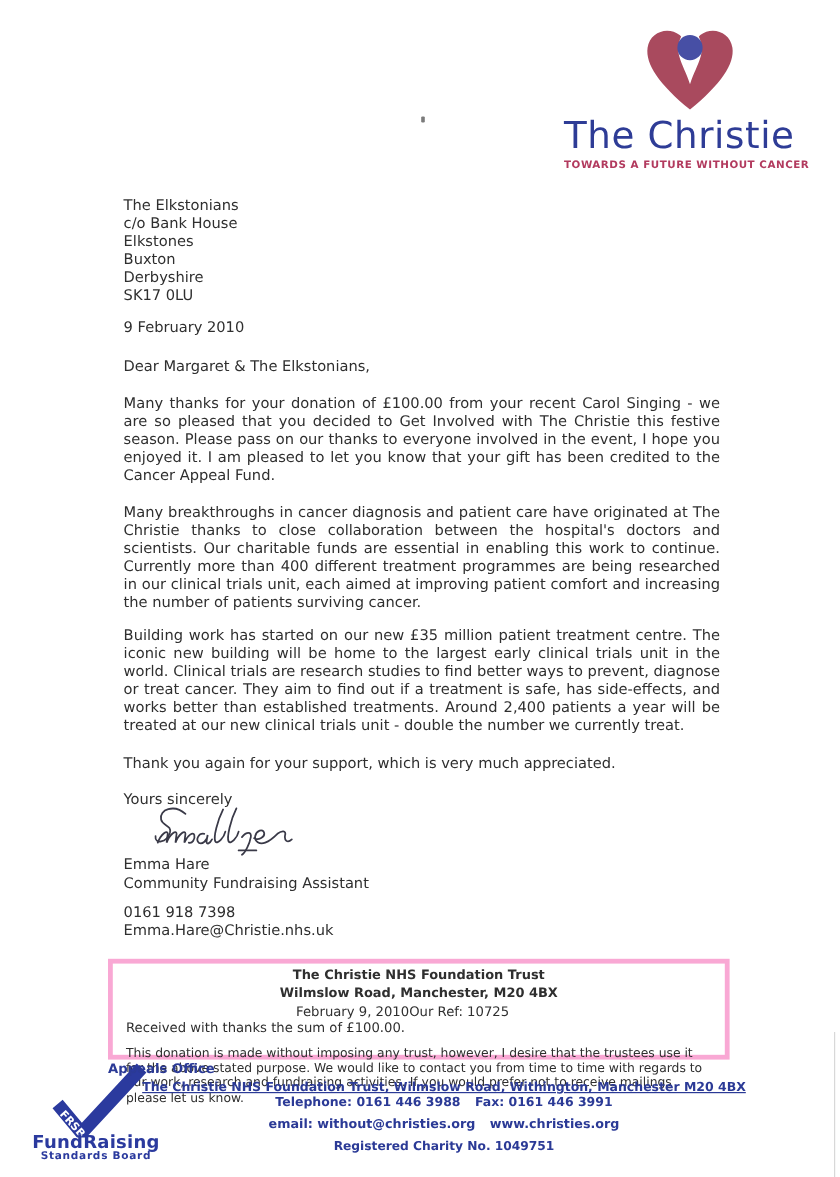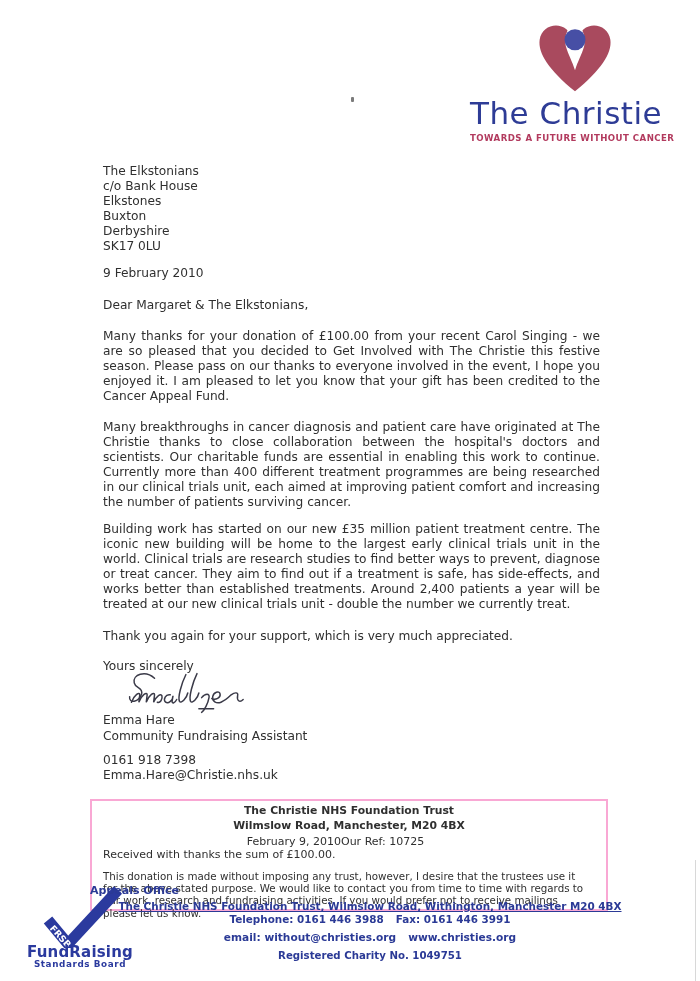--- a/index.html
+++ b/index.html
@@ -13,21 +13,21 @@
   .brand{font-size:31px;color:#2e3c96;letter-spacing:0.5px;line-height:1.1;}
   .tagline{font-size:8.6px;color:#b23a5e;letter-spacing:0.45px;margin-top:3px;font-weight:bold;}
   .speck{position:absolute;left:351px;top:97px;width:3px;height:5px;background:#5a5a5a;opacity:.8;border-radius:1px;}
   
   .abs{position:absolute;left:103px;width:497px;}
   .addr div{font-size:12.2px;line-height:15px;}
   .line{font-size:12.2px;line-height:15px;}
   .para{font-size:12.2px;line-height:15.1px;text-align:justify;}
   .sig-svg{position:absolute;left:125px;top:669px;}
   
-  .rbox{position:absolute;left:90px;top:799px;width:518px;height:112px;border:2px solid #f9a8d4;background:#fff;box-sizing:border-box;}
+  .rbox{position:absolute;left:90px;top:799px;width:518px;height:84px;border:4px solid #f9a8d4;background:#fff;box-sizing:border-box;}
   .rbox-head{font-size:10.8px;font-weight:bold;text-align:center;line-height:12.5px;margin-top:4px;}
   .rbox-row{display:flex;justify-content:center;font-size:11px;margin-top:4px;padding:0 38px 0 11px;line-height:12.5px;}
   .rbox-recv{font-size:11px;padding-left:11px;line-height:12.5px;}
   .rbox-disc{font-size:10.3px;line-height:12.2px;margin-top:9px;padding:0 18px 0 11px;}
   .appeals{position:absolute;left:90px;top:884px;width:560px;text-align:left;
            color:#2b3a96;font-weight:bold;font-size:11px;z-index:2;}
   
   .footer{position:absolute;left:90px;width:560px;text-align:center;color:#2b3a96;font-weight:bold;}
   .f1{top:900px;font-size:10.4px;text-decoration:underline;}
   .f2{top:913px;font-size:10.4px;}

